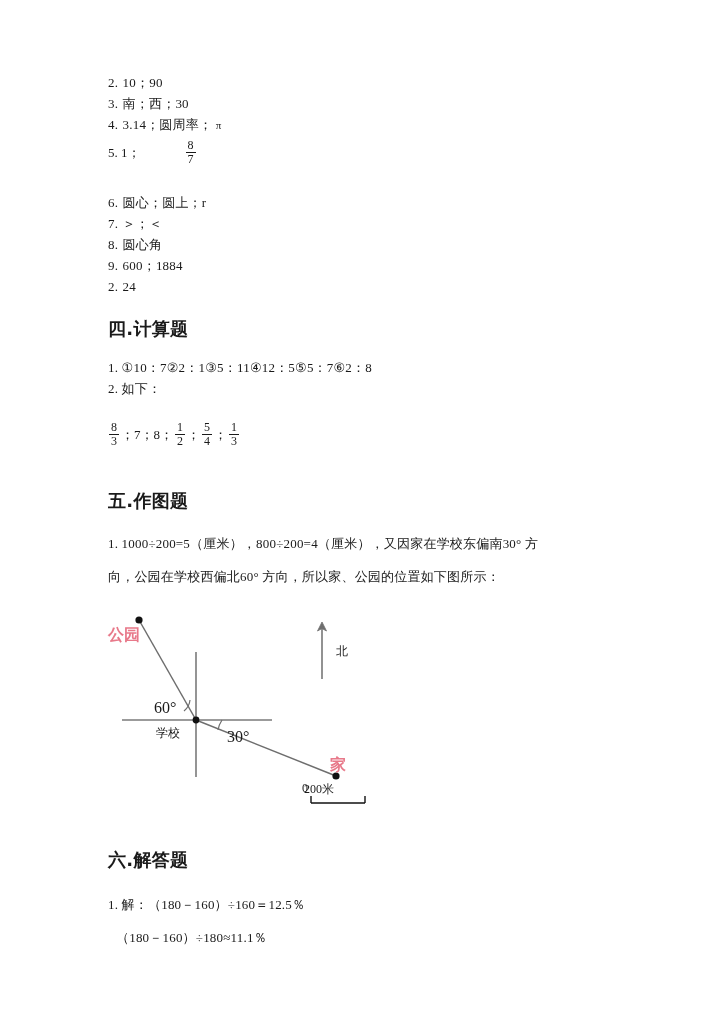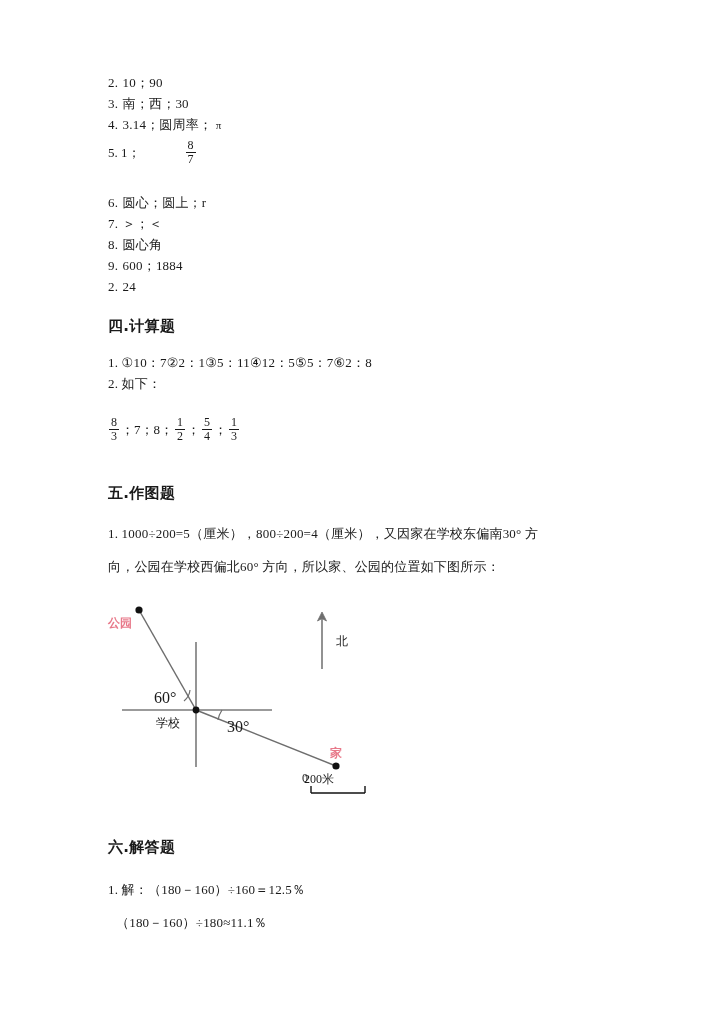--- a/index.html
+++ b/index.html
@@ -64,21 +64,21 @@
     height: 34px;
     display: flex;
     align-items: center;
   }
   .row-frac5 .lead { margin-right: 44px; }
 
   
   .sec-head {
     font-family: "DejaVu Sans", "Liberation Sans", sans-serif;
     font-weight: bold;
-    font-size: 15px;
+    font-size: 18px;
     letter-spacing: 0.3px;
   }
 
   .body-line {
     font-size: 13px;
     line-height: 21px;
     letter-spacing: 0.2px;
   }
   .body-para {
     font-size: 13px;
@@ -102,21 +102,21 @@
   }
   .diagram-wrap svg { display: block; }
   .lbl {
     position: absolute;
     font-size: 12px;
     white-space: nowrap;
   }
   .lbl-pink {
     font-family: "DejaVu Sans", "Liberation Sans", sans-serif;
     font-weight: bold;
-    font-size: 12px;
+    font-size: 16px;
   }
   .lbl-cn {
     font-family: "DejaVu Sans", "Liberation Sans", sans-serif;
     font-size: 12px;
   }
   .lbl-deg {
     font-family: "Liberation Serif", serif;
     font-size: 16px;
   }
   .lbl-scale {

